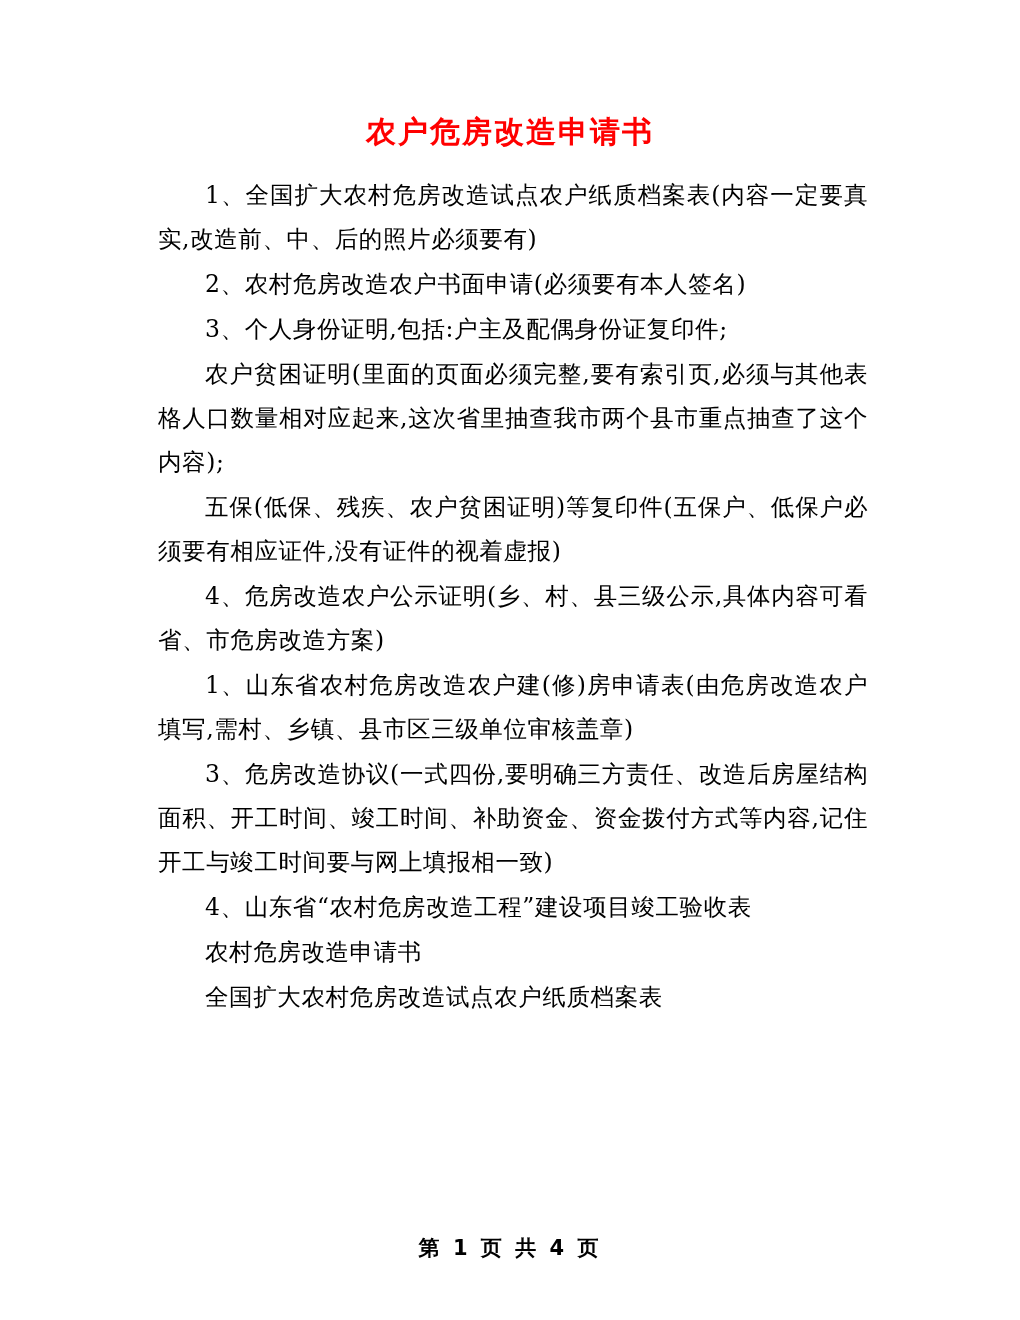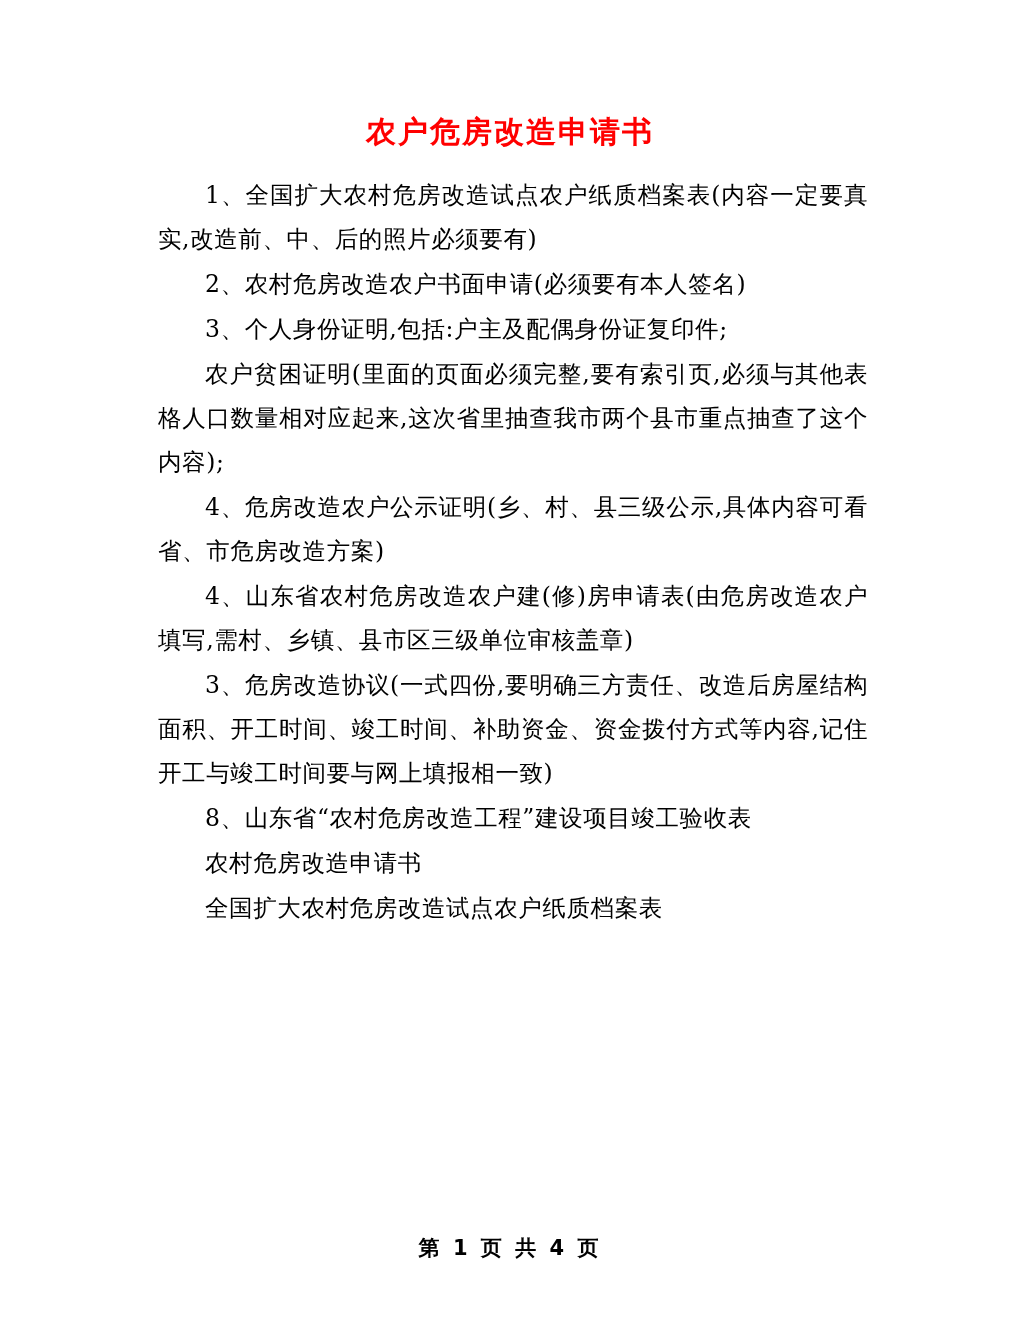--- a/index.html
+++ b/index.html
@@ -66,24 +66,25 @@
 
 <div class="page">
 
   <h1 class="doc-title">农户危房改造申请书</h1>
 
   <div class="body-area">
     <p class="para indent">1、全国扩大农村危房改造试点农户纸质档案表(内容一定要真实,改造前、中、后的照片必须要有)</p>
     <p class="para indent">2、农村危房改造农户书面申请(必须要有本人签名)</p>
     <p class="para indent">3、个人身份证明,包括:户主及配偶身份证复印件;</p>
     <p class="para indent">农户贫困证明(里面的页面必须完整,要有索引页,必须与其他表格人口数量相对应起来,这次省里抽查我市两个县市重点抽查了这个内容);</p>
+    <p class="para indent">五保(低保、残疾、农户贫困证明)等复印件(五保户、低保户必须要有相应证件,没有证件的视着虚报)</p>
     <p class="para indent">4、危房改造农户公示证明(乡、村、县三级公示,具体内容可看省、市危房改造方案)</p>
-    <p class="para indent">4、山东省农村危房改造农户建(修)房申请表(由危房改造农户填写,需村、乡镇、县市区三级单位审核盖章)</p>
+    <p class="para indent">1、山东省农村危房改造农户建(修)房申请表(由危房改造农户填写,需村、乡镇、县市区三级单位审核盖章)</p>
     <p class="para indent">3、危房改造协议(一式四份,要明确三方责任、改造后房屋结构面积、开工时间、竣工时间、补助资金、资金拨付方式等内容,记住开工与竣工时间要与网上填报相一致)</p>
-    <p class="para indent">8、山东省“农村危房改造工程”建设项目竣工验收表</p>
+    <p class="para indent">4、山东省“农村危房改造工程”建设项目竣工验收表</p>
     <p class="para indent">农村危房改造申请书</p>
     <p class="para indent">全国扩大农村危房改造试点农户纸质档案表</p>
   </div>
 
   <div class="footer">
     <span class="footer-inner">第 1 页 共 4 页</span>
   </div>
 
 </div>
 

